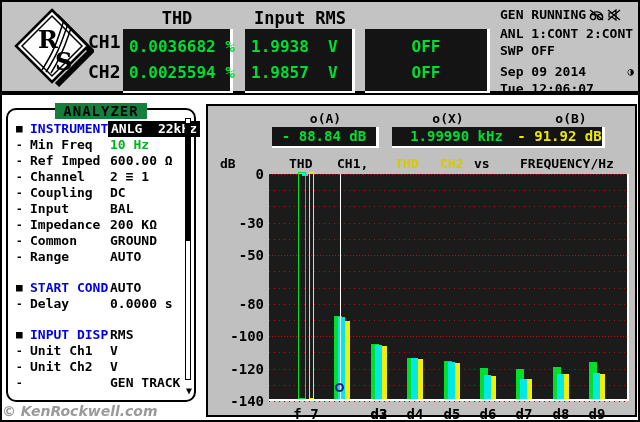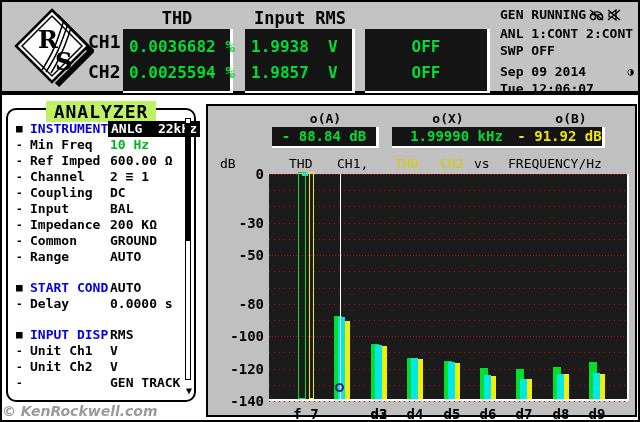--- a/index.html
+++ b/index.html
@@ -17,42 +17,42 @@
   .lcd.center .row { text-align:center; }
   .status { position:absolute; left:500px; top:6px; width:136px; font-weight:bold; font-size:13px; color:#000; line-height:17px; }
   .status .line { white-space:pre; position:relative; }
   .status .gap { height:4px; }
   .sicon { display:inline-block; vertical-align:-2px; margin-left:3px; }
   .contrast { position:absolute; right:2px; top:0; font-size:11px; }
 
   
   .panel { position:absolute; left:6px; top:108px; width:190px; height:294px; background:#fff; border:2px solid #000; border-radius:10px; }
   .panel-title { position:absolute; top:-9px; left:0; right:0; text-align:center; }
-  .panel-title span { background:#bef264; padding:0 8px; font-weight:bold; font-size:18px; letter-spacing:1px; color:#000; }
+  .panel-title span { background:#15803d; padding:0 8px; font-weight:bold; font-size:14px; letter-spacing:1px; color:#000; }
   .rows { position:absolute; left:0; top:11px; right:12px; }
   .mrow { position:relative; height:16px; line-height:16px; font-weight:bold; font-size:13px; white-space:pre; }
   .mrow .marker { position:absolute; left:8px; width:10px; color:#000; font-size:11px; }
   .mrow .lab { position:absolute; left:22px; color:#000; }
   .mrow.section .lab { color:#0000e0; }
   .mrow .val { position:absolute; left:102px; color:#000; }
   .mrow .val.green { color:#00b41e; }
   .mrow .val.inverse { background:#000; color:#fff; padding:0 3px; left:100px; }
   .spacer { height:15px; }
   .vscroll { position:absolute; right:3px; top:8px; bottom:20px; width:6px; border:1px solid #000; background:#fff; }
   .vthumb { position:absolute; left:0; right:0; top:4px; height:118px; background:#000; }
   .varrow { position:absolute; right:2px; bottom:4px; font-size:10px; color:#000; font-weight:bold; }
 
   .watermark { position:absolute; left:2px; top:403px; font-family:"DejaVu Sans", sans-serif; font-style:italic; font-weight:bold; font-size:14px; color:#9a9a9a; text-shadow:1px 1px 0 #fff, -1px -1px 0 #fff, 1px -1px 0 #fff, -1px 1px 0 #fff; z-index:5; }
 
   
   .chart { position:absolute; left:206px; top:104px; width:431px; height:313px; background:#c0c0c0; border:2px solid #000; }
   .ro-label { position:absolute; top:5px; height:15px; font-weight:bold; font-size:13px; color:#000; text-align:center; }
   .ro-box { position:absolute; top:21px; height:21px; background:#141414; border-right:3px solid #fff; border-bottom:2px solid #fff; font-weight:bold; font-size:14px; line-height:19px; text-align:center; white-space:pre; }
   .c-green { color:#00dd33; } .c-yellow { color:#f0e800; }
-  .legend { position:absolute; top:50px; left:0; right:0; height:16px; font-weight:normal; font-size:13px; }
+  .legend { position:absolute; top:50px; left:0; right:0; height:16px; font-weight:bold; font-size:13px; }
   .legend span { position:absolute; white-space:pre; color:#000; }
   .legend span.yellow { color:#d8c800; }
   .plot { position:absolute; left:61px; top:68px; width:360px; height:227px; background:#1b1b1b; border-right:2px solid #fff; border-bottom:2px solid #fff; }
   .grid { position:absolute; left:0; right:0; height:1px; background-image:repeating-linear-gradient(90deg,#c40000 0 1px,transparent 1px 5px); }
   .grid.major { background-image:repeating-linear-gradient(90deg,#e00000 0 1px,transparent 1px 3px); }
   .bar { position:absolute; bottom:0; }
   .bar.outline { background:transparent !important; border:1px solid; }
   .cursorline { position:absolute; top:0; width:1px; background:#fff; z-index:6; }
   .cursordot { position:absolute; width:9px; height:9px; border:2px solid #1f1f90; border-radius:50%; z-index:7; }
   .ytick { position:absolute; width:48px; text-align:right; font-weight:bold; font-size:14px; color:#000; }
@@ -151,21 +151,21 @@
         <div class="ro-label" style="left: 64px; width: 107px;">o(A)</div>
         <div class="ro-box c-green" style="left: 64px; width: 107px;">- 88.84 dB</div>
         <div class="ro-label" style="left: 184px; width: 112px;">o(X)</div>
         <div class="ro-box c-green" style="left: 184px; width: 132px;">1.99990 kHz</div>
         <div class="ro-label" style="left: 309px; width: 108px;">o(B)</div>
         <div class="ro-box c-yellow" style="left: 309px; width: 88px;">- 91.92 dB</div>
       </div>
     <div class="legend">
       <span style="left:12px">dB</span>
       <span id="legend-items" style="position:static"></span>
-    <span style="left: 81px;">THD</span><span style="left: 129px;">CH1,</span><span class="yellow" style="left: 187px;">THD</span><span class="yellow" style="left: 232px;">CH2</span><span style="left: 266px;">vs</span><span style="left: 300px;">FREQUENCY/Hz</span></div>
+    <span style="left: 81px;">THD</span><span style="left: 129px;">CH1,</span><span class="yellow" style="left: 187px;">THD</span><span class="yellow" style="left: 232px;">CH2</span><span style="left: 266px;">vs</span><span style="left: 312px;">FREQUENCY/Hz</span></div>
     <div class="plot" id="plot">
         <div class="grid major" style="top: 0px;"></div>
         <div class="grid" style="top: 16.2143px;"></div>
         <div class="grid" style="top: 32.4286px;"></div>
         <div class="grid" style="top: 48.6429px;"></div>
         <div class="grid" style="top: 64.8571px;"></div>
         <div class="grid major" style="top: 81.0714px;"></div>
         <div class="grid" style="top: 97.2857px;"></div>
         <div class="grid" style="top: 113.5px;"></div>
         <div class="grid" style="top: 129.714px;"></div>

